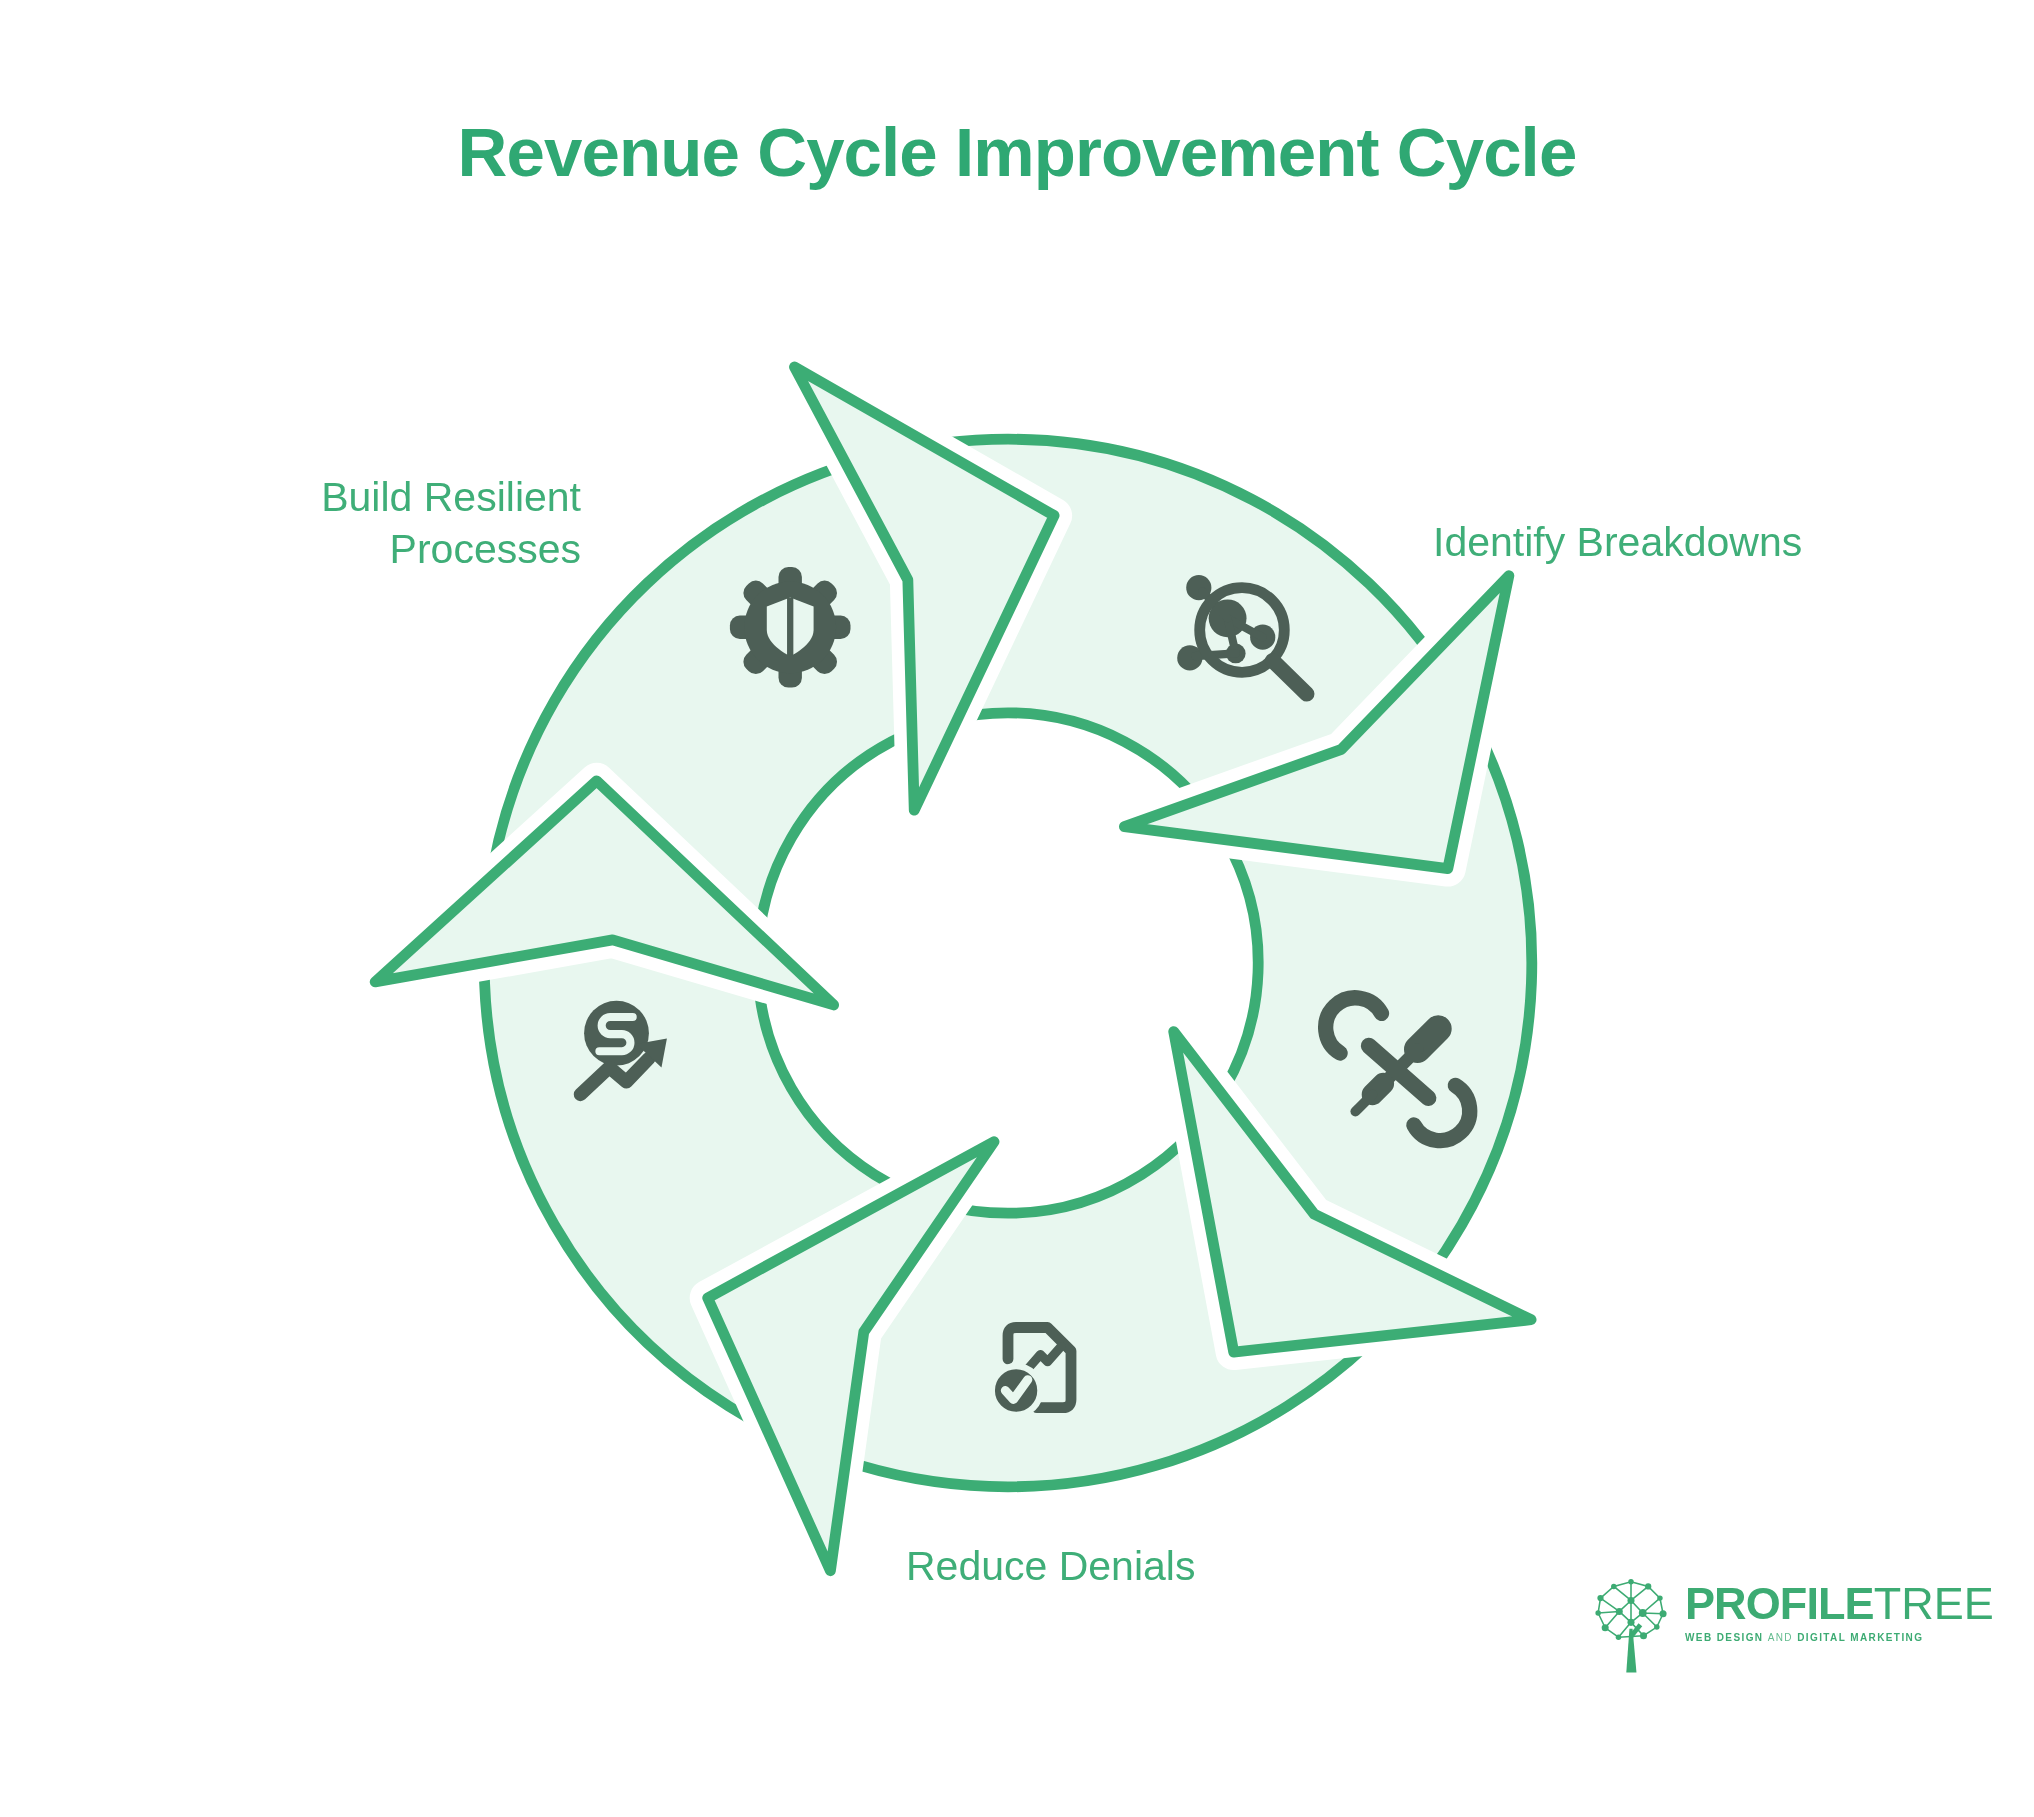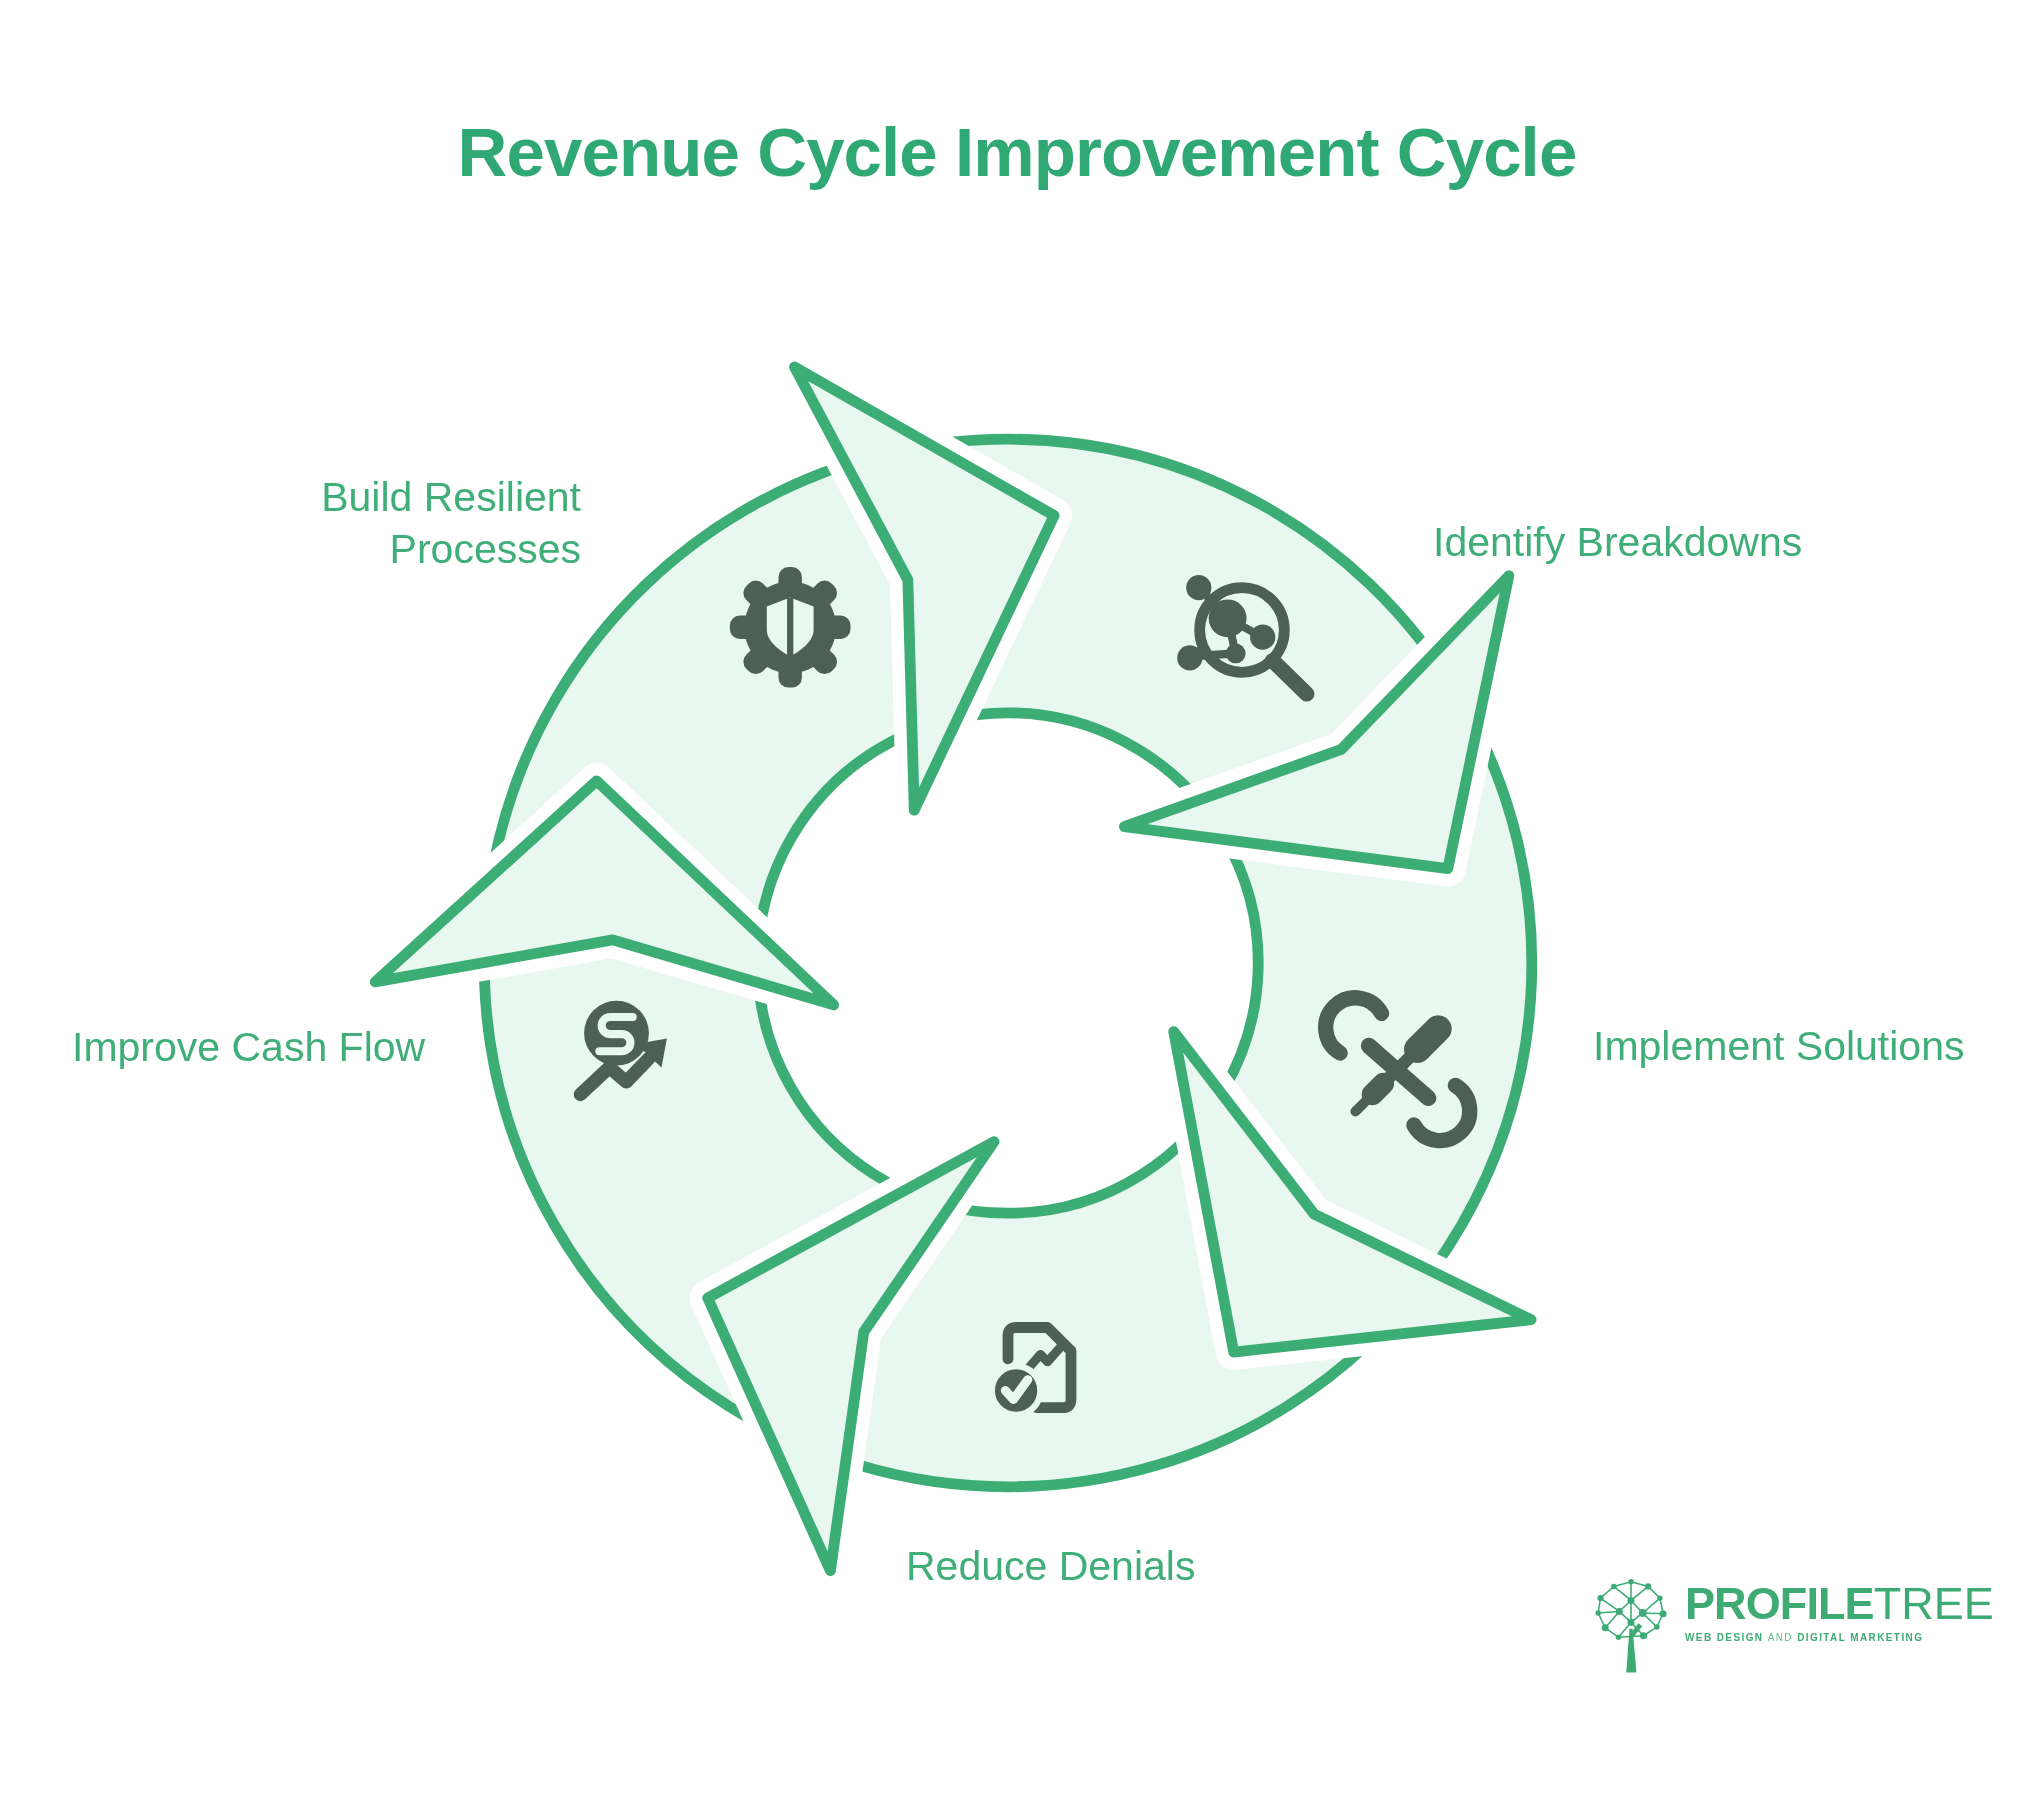--- a/index.html
+++ b/index.html
@@ -119,23 +119,21 @@
     <g transform="translate(285,813)">
       <circle cx="-10" cy="-25" r="36" fill="#4D5F56"></circle>
       <path d="M 8 -43 L -17 -43 A 9.5 9.5 0 0 0 -17 -24 L -4 -24 A 9.5 9.5 0 0 1 -4 -5 L -29 -5" fill="none" stroke="#E8F7EF" stroke-width="9" stroke-linecap="round"></path>
       <path d="M -50 43 L -18 13 L 1 29 L 26 3" fill="none" stroke="#4D5F56" stroke-width="15" stroke-linecap="round" stroke-linejoin="round"></path>
       <path d="M 46 -19 L 40 13 L 12 -13 Z" fill="#4D5F56"></path>
     </g>
   </svg>
 
   <div class="step-label" id="label-identify">Identify Breakdowns</div>
   <div class="step-label" id="label-build">Build Resilient Processes</div>
-  <div class="step-label" id="label-implement">Implement Solutions</div>
   <div class="step-label" id="label-reduce">Reduce Denials</div>
-  <div class="step-label" id="label-improve">Improve Cash Flow</div>
 
   <div class="logo">
     <svg class="logo-tree" viewBox="0 0 112 124">
       <g stroke="#3DAB73" stroke-width="2" fill="none">
         <path d="M56 6 L78 12 L93 27 L97 47 L89 64 L72 75 L40 77 L23 65 L14 46 L17 27 L34 12 Z"></path>
         <path d="M56 6 L56 30 M78 12 L56 30 M34 12 L56 30 M56 30 L71 46 M56 30 L41 44 M56 30 L56 58 M71 46 L93 27 M71 46 L97 47 M71 46 L56 58 M41 44 L14 46 M41 44 L17 27 M41 44 L56 58 M56 58 L72 75 M56 58 L40 77 M23 65 L41 44 M89 64 L71 46"></path>
       </g>
       <g fill="#3DAB73">
         <circle cx="56" cy="6" r="3.5"></circle>
           <circle cx="78" cy="12" r="4"></circle>

